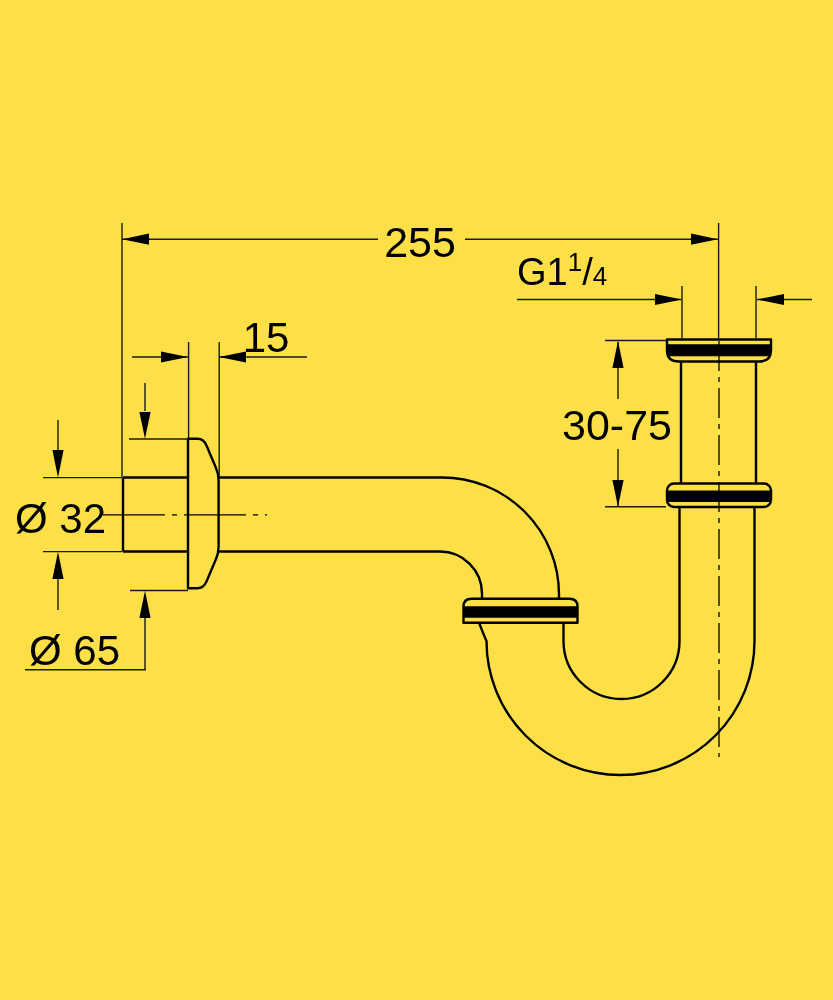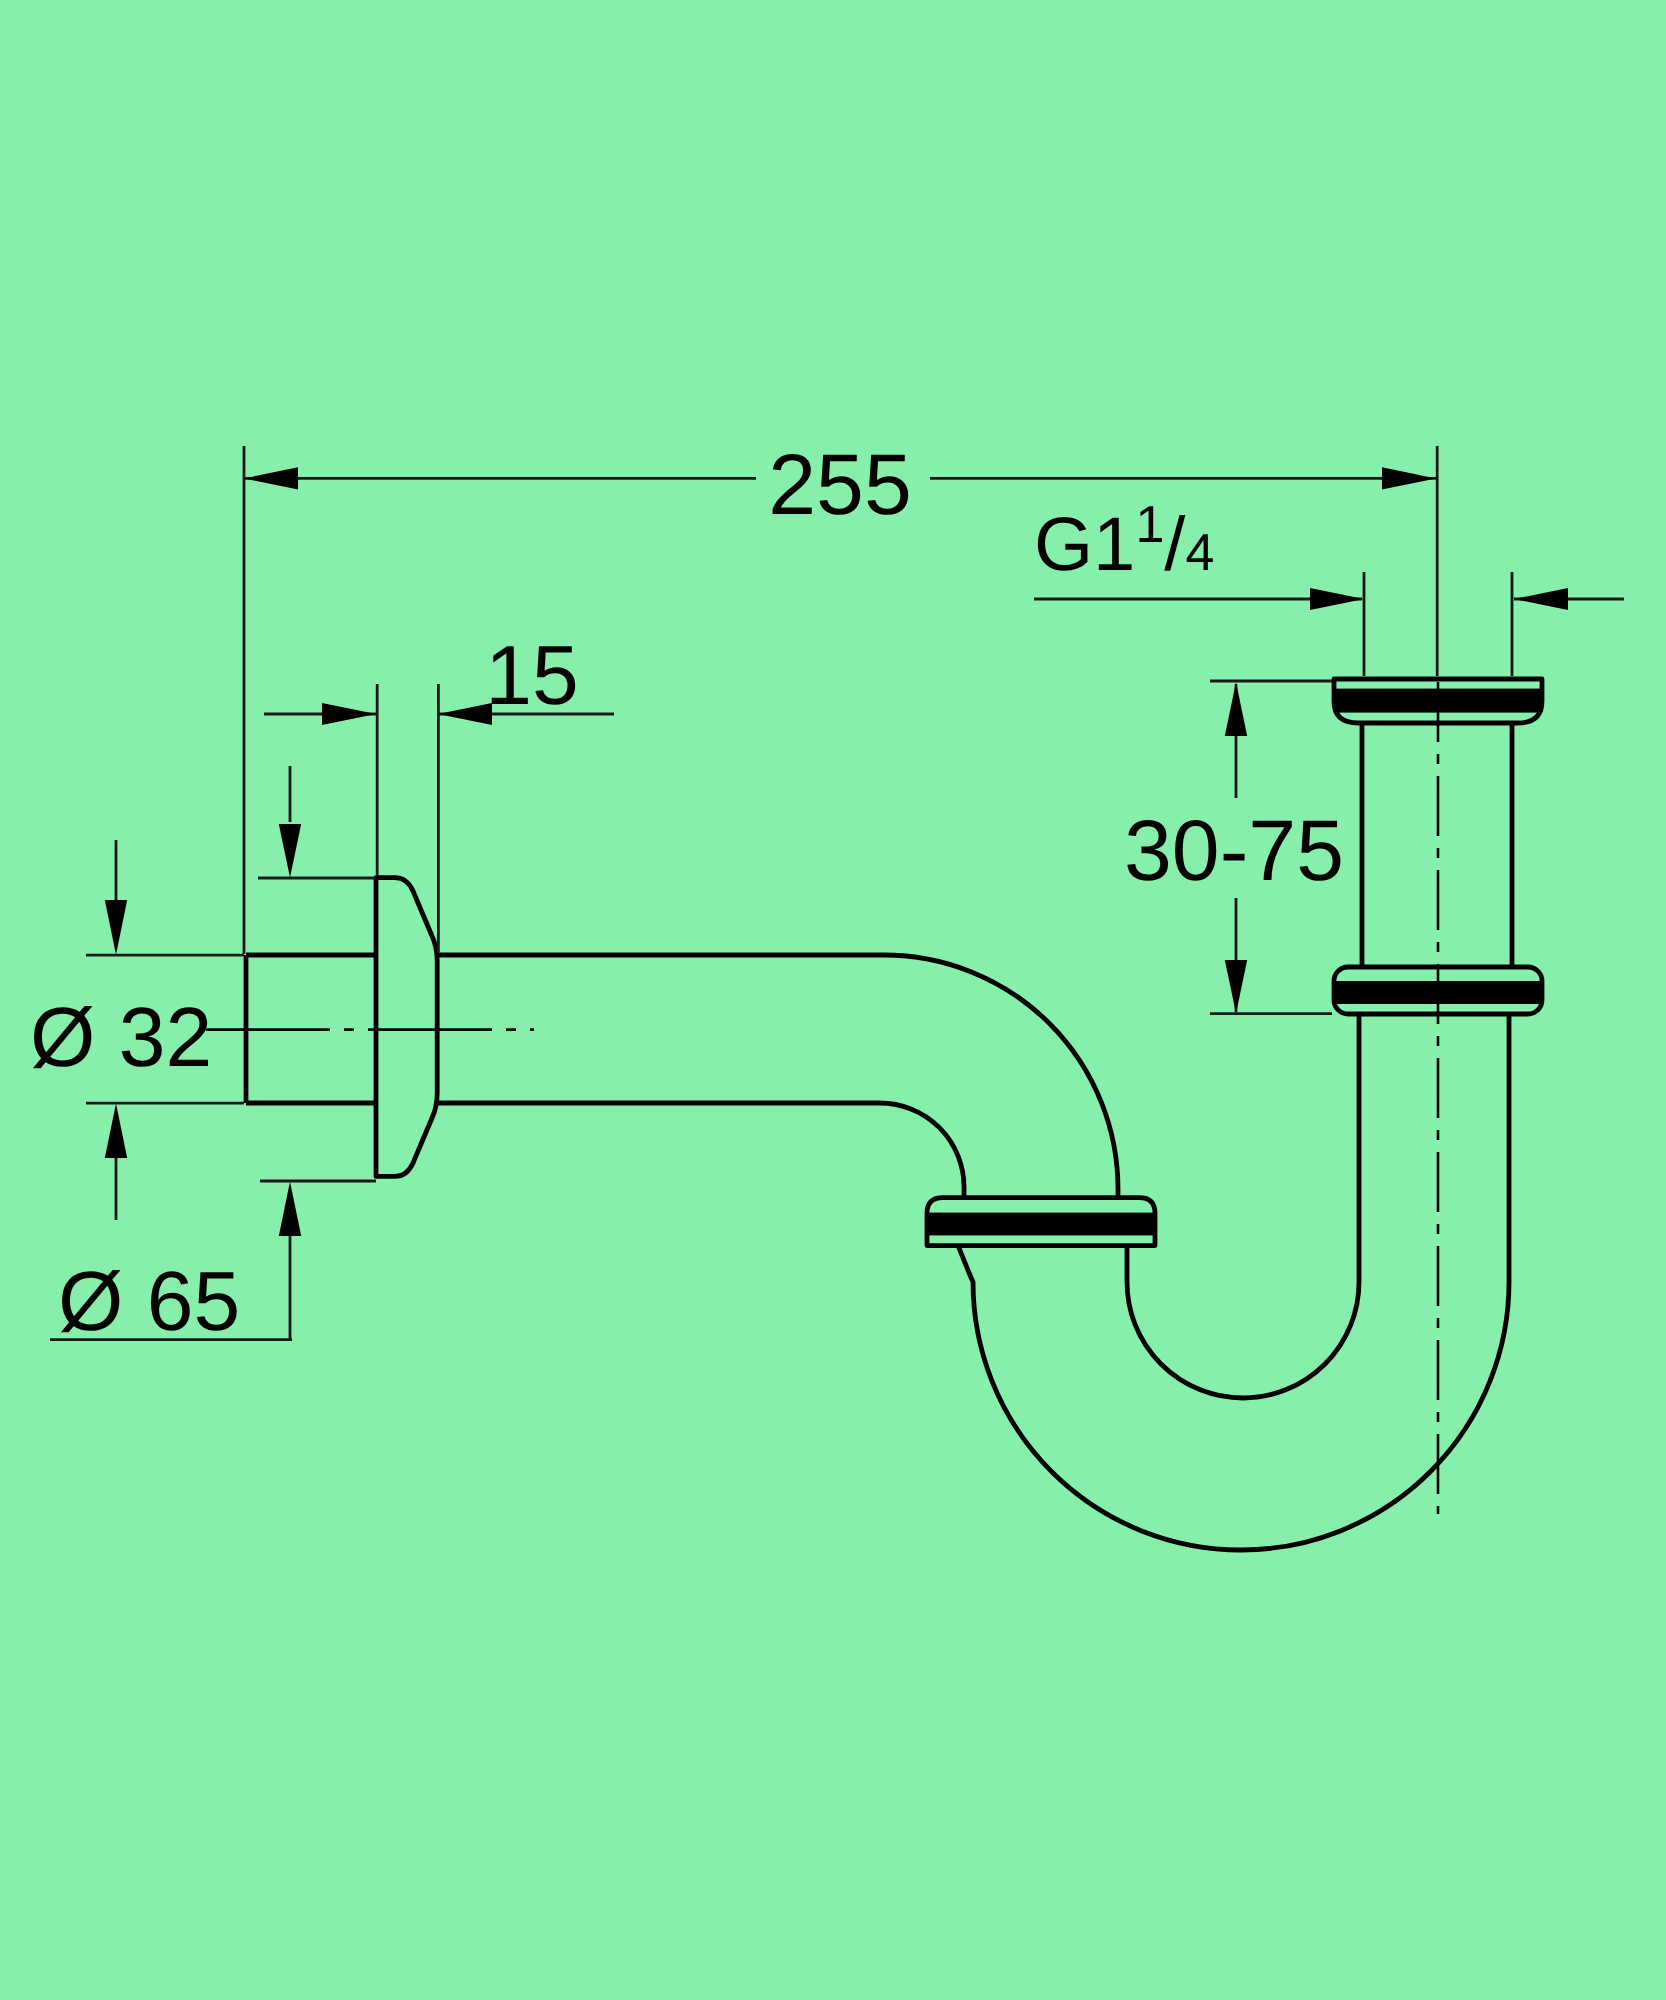--- a/index.html
+++ b/index.html
@@ -1,16 +1,16 @@
 <!DOCTYPE html>
 <html><head>
 <meta charset="utf-8">
 <style>
   html,body{margin:0;padding:0;background:#fff;}
-  .stage{position:relative;width:833px;height:1000px;background:#86efac;overflow:hidden;}
+  .stage{position:relative;width:833px;height:1000px;background:#fde047;overflow:hidden;}
   svg{display:block;}
   .obj{fill:none;stroke:#000;stroke-width:2.4;stroke-linejoin:round;stroke-linecap:butt;}
   .band{fill:#000;stroke:#000;stroke-width:1;}
   .cl{fill:none;stroke:#000;stroke-width:1.3;}
   .dim-l{fill:none;stroke:#1a1a1a;stroke-width:1.4;}
   .ah{fill:#000;stroke:none;}
   text{font-family:"Liberation Sans","DejaVu Sans",sans-serif;fill:#000;}
   .dimtxt{font-size:43px;}
   .dimtxt-sm{font-size:42px;}
   .gtxt{font-size:38px;}

